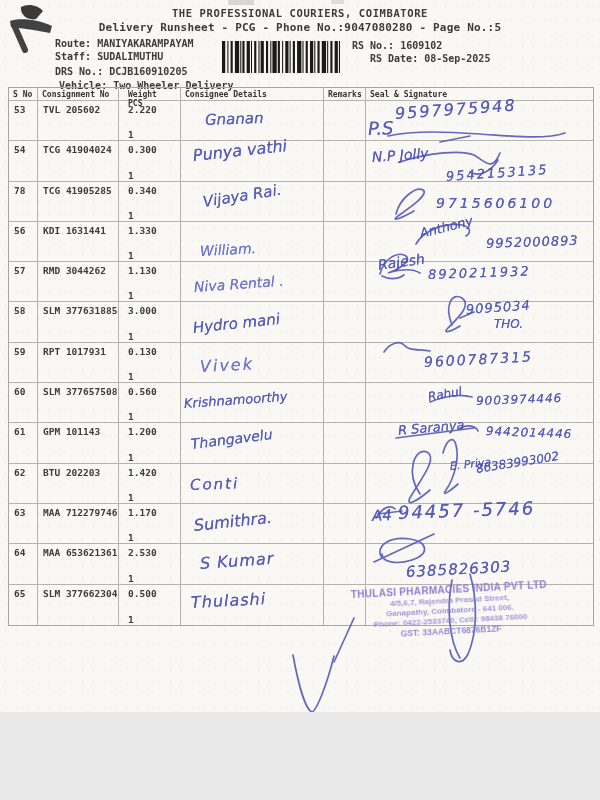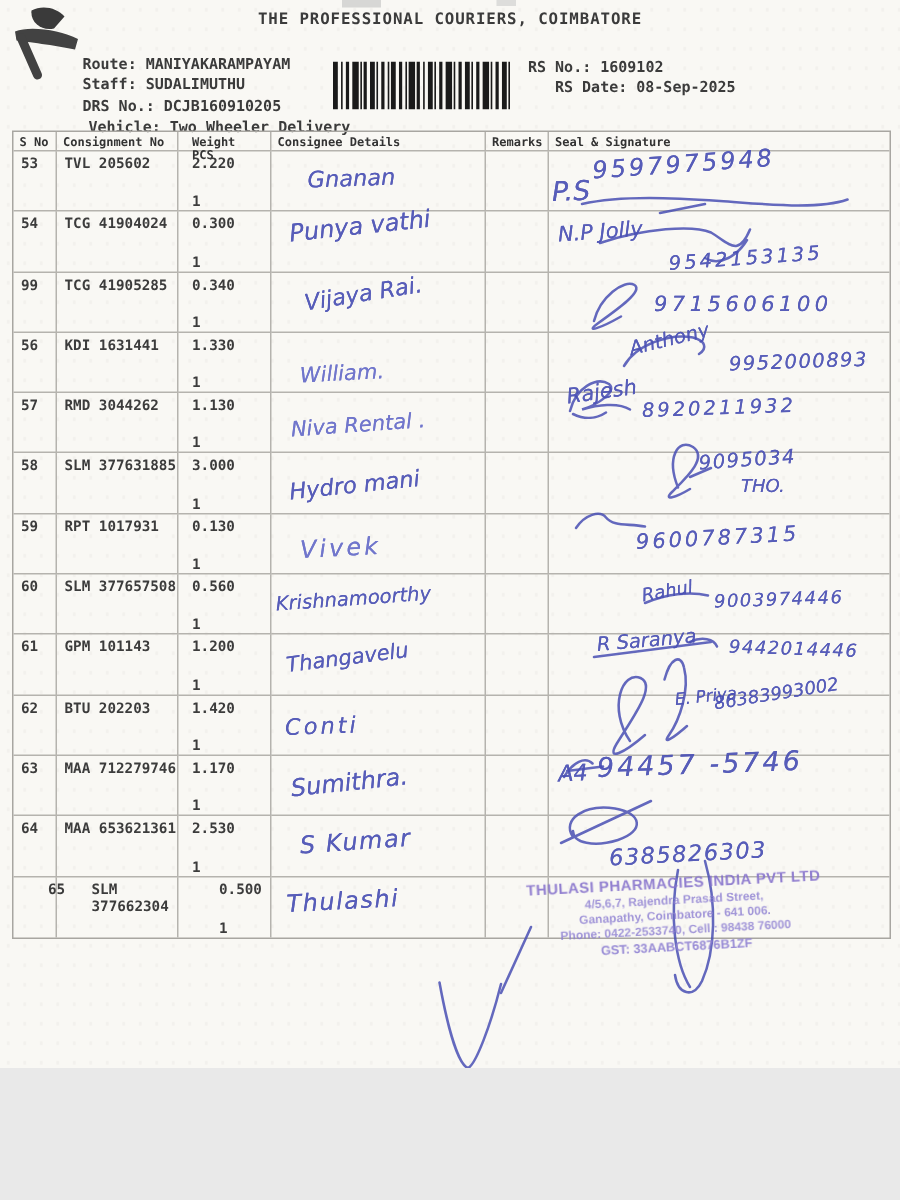--- a/index.html
+++ b/index.html
@@ -19,21 +19,21 @@
   .barcode{position:absolute;left:222px;top:41px;}
 
   
   .sheet-table{position:absolute;left:8px;top:87px;width:584px;border:1px solid #a8a6a1;
     display:grid;grid-template-columns:29px 81px 62px 143px 42px 1fr;
     grid-template-rows:13px repeat(13,40.3px);}
   .trow{display:contents;}
   .cell{border-right:1px solid #b5b3ae;border-bottom:1px solid #b5b3ae;
     font-size:9.5px;font-weight:bold;color:#3c3c3c;padding:3px 0 0 5px;overflow:visible;}
   .trow .cell:last-child{border-right:none;}
-  .trow:last-child .cell{border-bottom:none;margin-left:18px;}
+  .trow:last-child .cell{border-bottom:none;}
   .hcell{font-size:8px;padding:2px 0 0 4px;color:#333;}
   .wp{display:flex;justify-content:space-between;padding-left:9px;padding-right:7px;flex-direction:column;}
 
   
   .ink{position:absolute;font-family:"DejaVu Sans",sans-serif;font-style:italic;
     color:#4a50b4;white-space:nowrap;transform-origin:left center;opacity:.92;
     text-shadow:0 0 .4px currentColor;}
   .lt{color:#666cc9;}
   .c53{left:205px;top:111px;font-size:15px;transform:rotate(-2deg);}
   .c54{left:193px;top:146px;font-size:16px;transform:rotate(-6deg);}
@@ -92,20 +92,21 @@
     <path d="M10,21 C20,17 40,20 52,26 L50,33 C36,30 18,28 11,27 Z" fill="#424242"></path>
     <path d="M14,25 L25,50" stroke="#424242" stroke-width="6" stroke-linecap="round" fill="none"></path>
     <path d="M21,7 C28,3 38,5 43,11 L36,19 C28,21 20,15 21,7 Z" fill="#3a3a3a"></path>
   </svg>
   <svg class="smudge-svg" width="600" height="12">
     <rect x="228" y="0" width="26" height="5" fill="#b5b5b5" opacity=".5"></rect>
     <rect x="331" y="0" width="13" height="4" fill="#c2c2c2" opacity=".5"></rect>
   </svg>
 
   <div class="printed doc-title">THE PROFESSIONAL COURIERS, COIMBATORE</div>
+  <div class="printed doc-subtitle">Delivery Runsheet - PCG - Phone No.:9047080280 - Page No.:5</div>
   <div class="printed m-route">Route: MANIYAKARAMPAYAM</div>
   <div class="printed m-staff">Staff: SUDALIMUTHU</div>
   <div class="printed m-drs">DRS No.: DCJB160910205</div>
   <div class="printed m-vehicle">Vehicle: Two Wheeler Delivery</div>
   <div class="printed m-rsno">RS No.: 1609102</div>
   <div class="printed m-rsdate">RS Date: 08-Sep-2025</div>
 
   <svg class="barcode" width="118" height="32" viewBox="0 0 110 32" preserveAspectRatio="none">
     <g fill="#1a1a1a">
       <rect x="0" y="0" width="3" height="32"></rect>
@@ -155,21 +156,21 @@
     </div>
 
     <div class="trow"><div class="cell">53</div><div class="cell">TVL 205602</div><div class="cell wp">
           <span>2.220</span>
           <span>1</span>
         </div><div class="cell"></div><div class="cell"></div><div class="cell"></div></div>
     <div class="trow"><div class="cell">54</div><div class="cell">TCG 41904024</div><div class="cell wp">
           <span>0.300</span>
           <span>1</span>
         </div><div class="cell"></div><div class="cell"></div><div class="cell"></div></div>
-    <div class="trow"><div class="cell">99</div><div class="cell">TCG 41905285</div><div class="cell wp">
+    <div class="trow"><div class="cell">78</div><div class="cell">TCG 41905285</div><div class="cell wp">
           <span>0.340</span>
           <span>1</span>
         </div><div class="cell"></div><div class="cell"></div><div class="cell"></div></div>
     <div class="trow"><div class="cell">56</div><div class="cell">KDI 1631441</div><div class="cell wp">
           <span>1.330</span>
           <span>1</span>
         </div><div class="cell"></div><div class="cell"></div><div class="cell"></div></div>
     <div class="trow"><div class="cell">57</div><div class="cell">RMD 3044262</div><div class="cell wp">
           <span>1.130</span>
           <span>1</span>

